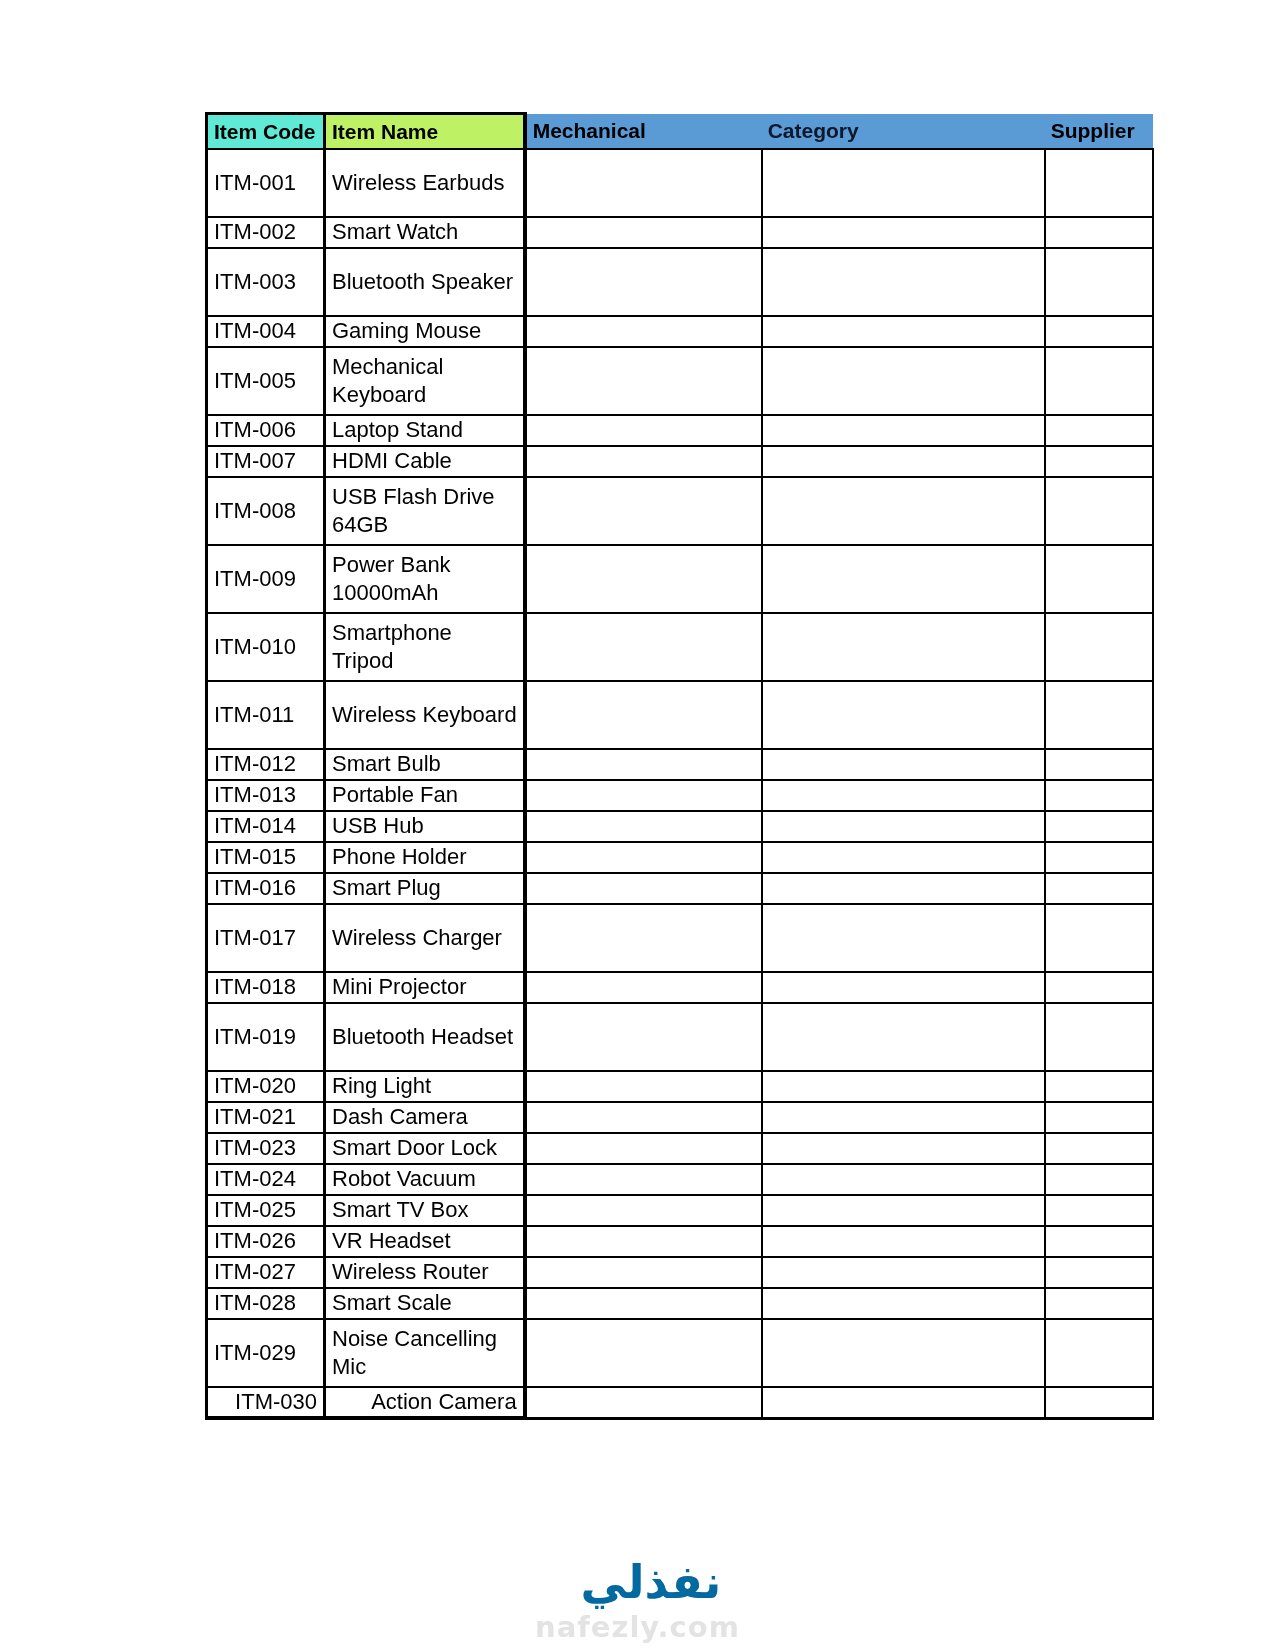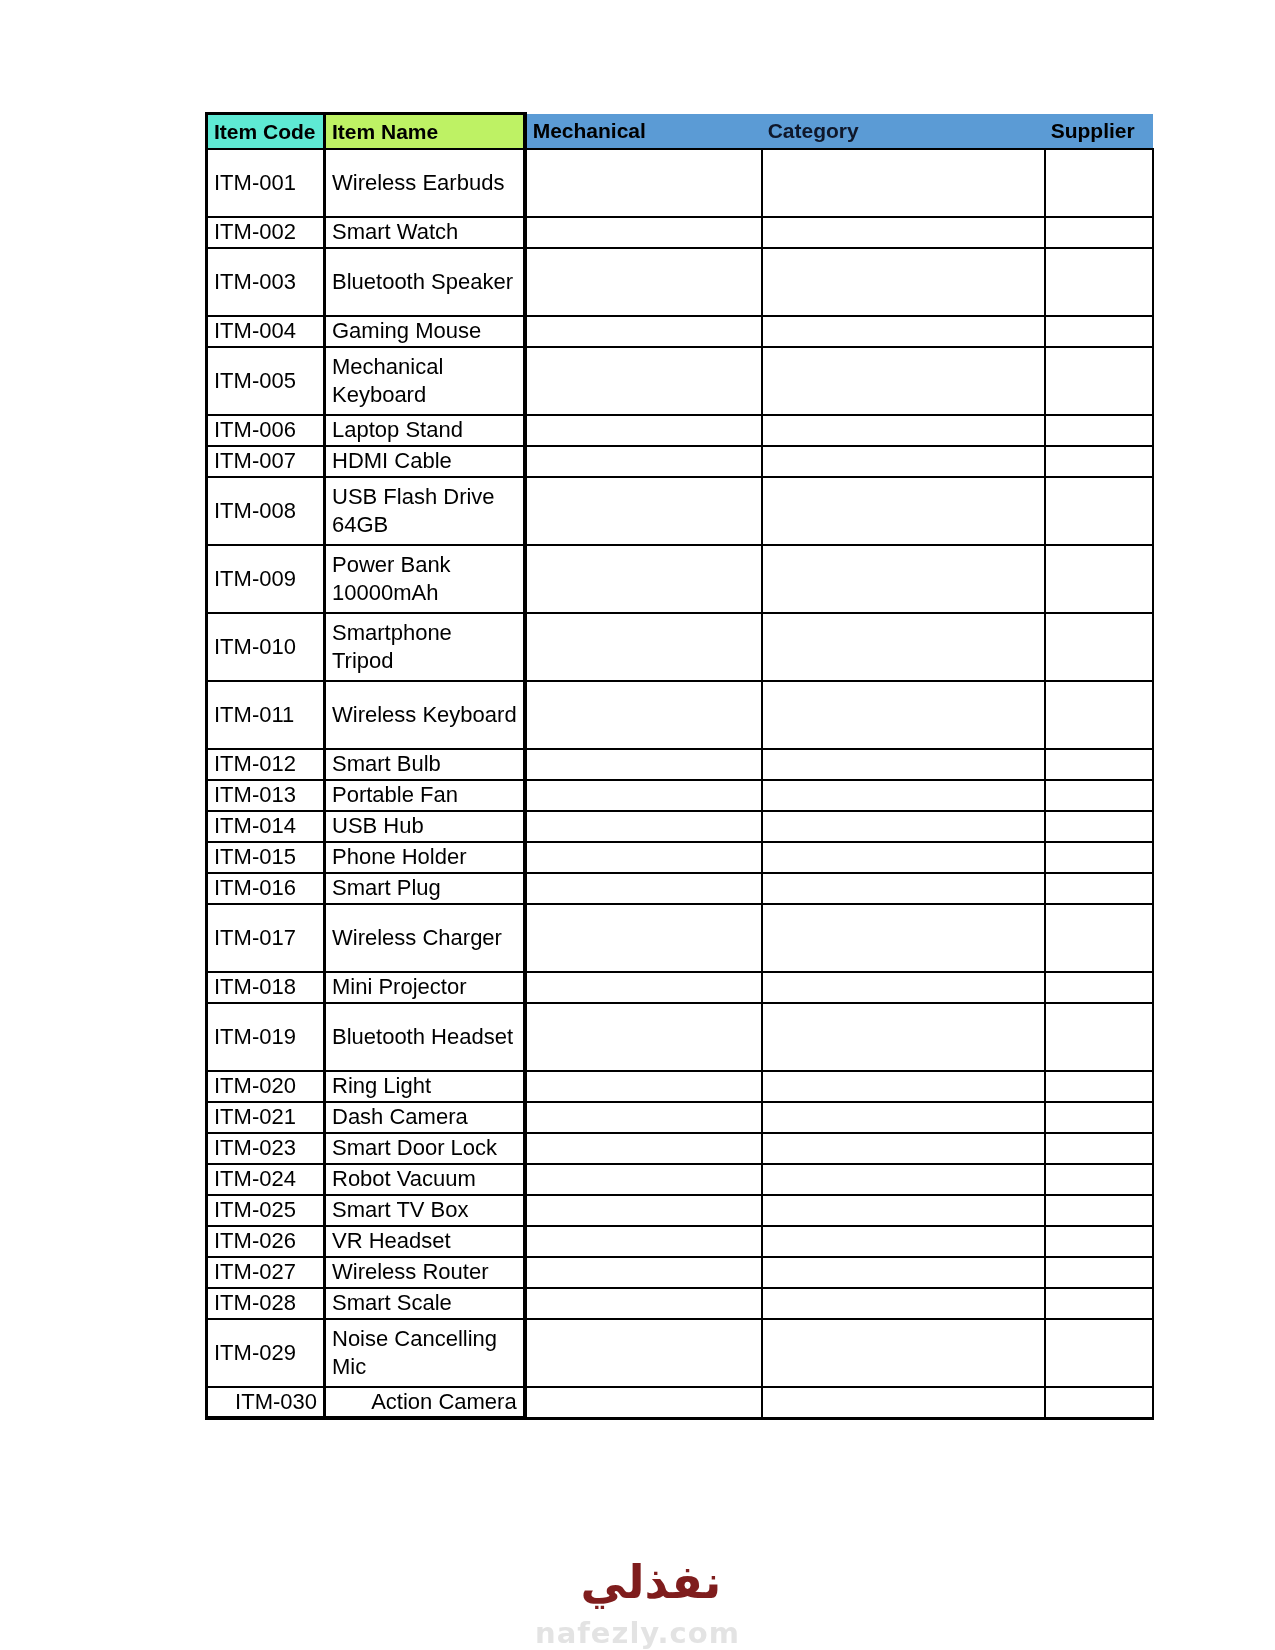--- a/index.html
+++ b/index.html
@@ -73,21 +73,21 @@
     font-size: 46px;
     line-height: 1.15;
     color: #e3e3e3;
   }
   .wm-site {
     font-family: "DejaVu Sans", sans-serif;
     font-weight: 700;
     font-size: 29px;
     letter-spacing: 1px;
     color: #e4e4e4;
-    margin-top: 7px;
+    margin-top: 1px;
   }
 </style>
 </head>
 <body style="background: rgb(255, 255, 255);">
 
 <div class="sheet">
   <table>
     <colgroup>
       <col class="c-code">
         <col class="c-name">
@@ -311,15 +311,15 @@
           <td class="col-name">Action Camera</td>
           <td class="col-desc"></td>
           <td class="col-cat"></td>
           <td class="col-sup"></td>
         </tr>
       </tbody>
   </table>
 </div>
 
 <div class="watermark">
-  <div class="wm-ar" style="color: #7f1d1d; padding-left: 27px;">نفذلي</div>
+  <div class="wm-ar" style="color: #0369a1; padding-left: 27px;">نفذلي</div>
   <div class="wm-site" style="color: rgb(227, 227, 227);">nafezly.com</div>
 </div>
 
 </body></html>

